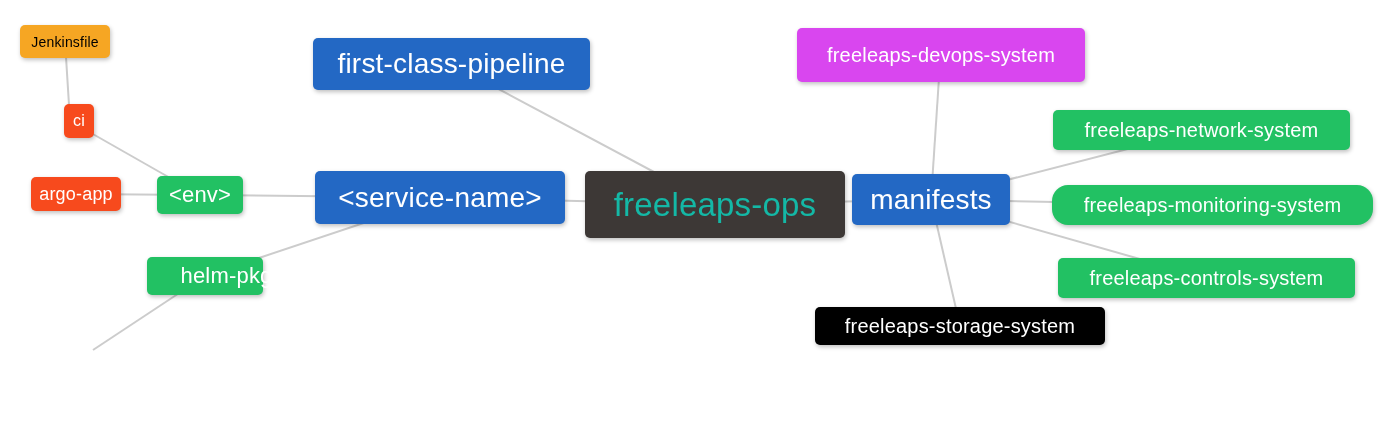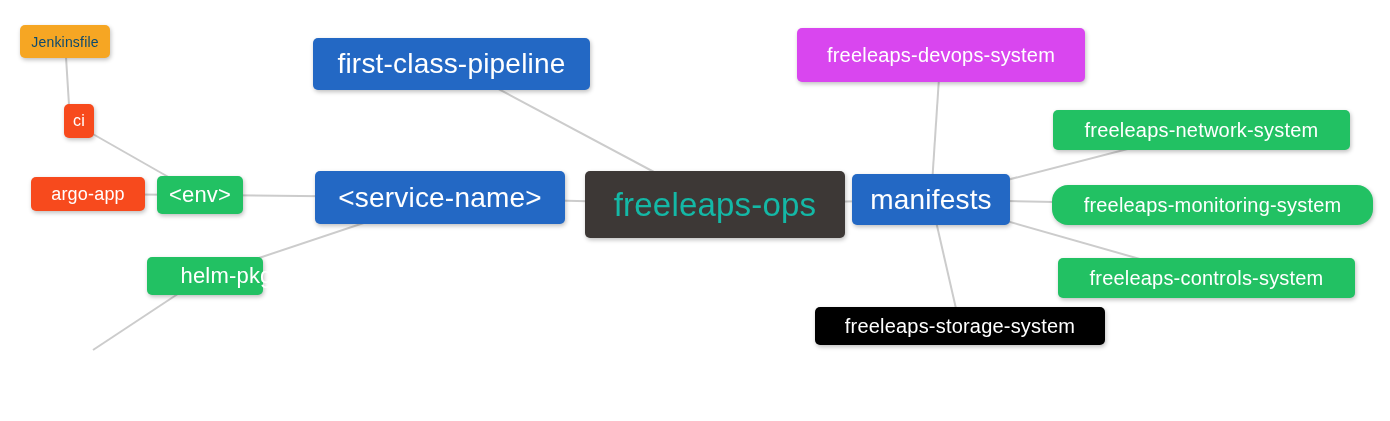--- a/index.html
+++ b/index.html
@@ -53,23 +53,23 @@
       <line x1="451.5" y1="64" x2="715" y2="204.5" stroke="#cccccc" stroke-width="2"></line>
       <line x1="440" y1="197.5" x2="715" y2="204.5" stroke="#cccccc" stroke-width="2"></line>
       <line x1="715" y1="204.5" x2="931" y2="199.5" stroke="#cccccc" stroke-width="2"></line>
       <line x1="931" y1="199.5" x2="941" y2="47.5" stroke="#cccccc" stroke-width="2"></line>
       <line x1="931" y1="199.5" x2="1201.5" y2="130" stroke="#cccccc" stroke-width="2"></line>
       <line x1="931" y1="199.5" x2="1212.5" y2="205" stroke="#cccccc" stroke-width="2"></line>
       <line x1="931" y1="199.5" x2="1206.5" y2="278" stroke="#cccccc" stroke-width="2"></line>
       <line x1="931" y1="199.5" x2="960" y2="326" stroke="#cccccc" stroke-width="2"></line>
     </svg>
 
-<div class="node" style="left: 20px; top: 25px; width: 90px; height: 33px; font-size: 14px; background-color: rgb(246, 166, 35); color: #0c4a6e;">Jenkinsfile</div>
+<div class="node" style="left: 20px; top: 25px; width: 90px; height: 33px; font-size: 14px; background-color: rgb(246, 166, 35); color: #000000;">Jenkinsfile</div>
     <div class="node" style="left: 55px; top: 104px; width: 30px; height: 34px; font-size: 16px; background-color: rgb(247, 74, 29); color: rgb(255, 255, 255); margin-left: 9px;">ci</div>
-    <div class="node" style="left: 31px; top: 177px; width: 114px; height: 34px; font-size: 18px; background-color: rgb(247, 74, 29); color: rgb(255, 255, 255);">argo-app</div>
+    <div class="node" style="left: 31px; top: 177px; width: 90px; height: 34px; font-size: 18px; background-color: rgb(247, 74, 29); color: rgb(255, 255, 255);">argo-app</div>
     <div class="node" style="left: 157px; top: 176px; width: 86px; height: 38px; font-size: 22px; background-color: rgb(34, 193, 99); color: rgb(255, 255, 255);">&lt;env&gt;</div>
     <div class="node" style="left: 147px; top: 257px; width: 116px; height: 38px; font-size: 22px; background-color: rgb(34, 193, 99); color: rgb(255, 255, 255); padding-left: 43px;">helm-pkg</div>
     <div class="node" style="left: 313px; top: 38px; width: 277px; height: 52px; font-size: 28px; background-color: rgb(35, 104, 196); color: rgb(255, 255, 255);">first-class-pipeline</div>
     <div class="node" style="left: 315px; top: 171px; width: 250px; height: 53px; font-size: 28px; background-color: rgb(35, 104, 196); color: rgb(255, 255, 255);">&lt;service-name&gt;</div>
     <div class="node" style="left: 585px; top: 171px; width: 260px; height: 67px; font-size: 33px; background-color: rgb(61, 56, 54); color: #14b8a6;">freeleaps-ops</div>
     <div class="node" style="left: 852px; top: 174px; width: 158px; height: 51px; font-size: 28px; background-color: rgb(35, 104, 196); color: rgb(255, 255, 255);">manifests</div>
     <div class="node" style="left: 797px; top: 28px; width: 288px; height: 54px; font-size: 20px; background-color: #d946ef; color: rgb(255, 255, 255);">freeleaps-devops-system</div>
     <div class="node" style="left: 1053px; top: 110px; width: 297px; height: 40px; font-size: 20px; background-color: rgb(34, 193, 99); color: rgb(255, 255, 255);">freeleaps-network-system</div>
     <div class="node" style="left: 1052px; top: 185px; width: 321px; height: 40px; font-size: 20px; background-color: rgb(34, 193, 99); color: rgb(255, 255, 255); border-radius: 16px;">freeleaps-monitoring-system</div>
     <div class="node" style="left: 1058px; top: 258px; width: 297px; height: 40px; font-size: 20px; background-color: rgb(34, 193, 99); color: rgb(255, 255, 255);">freeleaps-controls-system</div>

